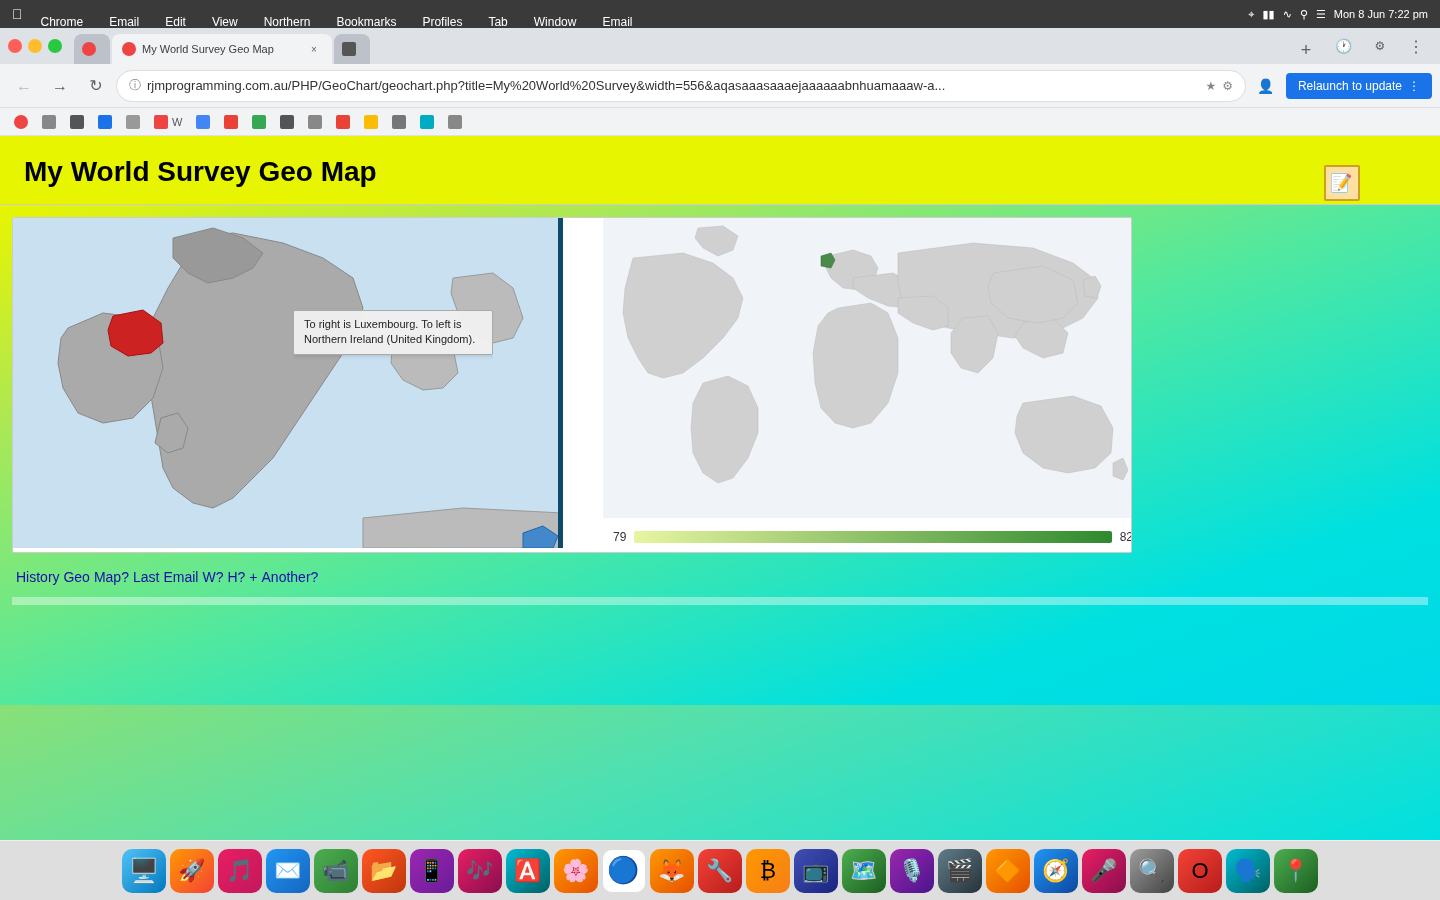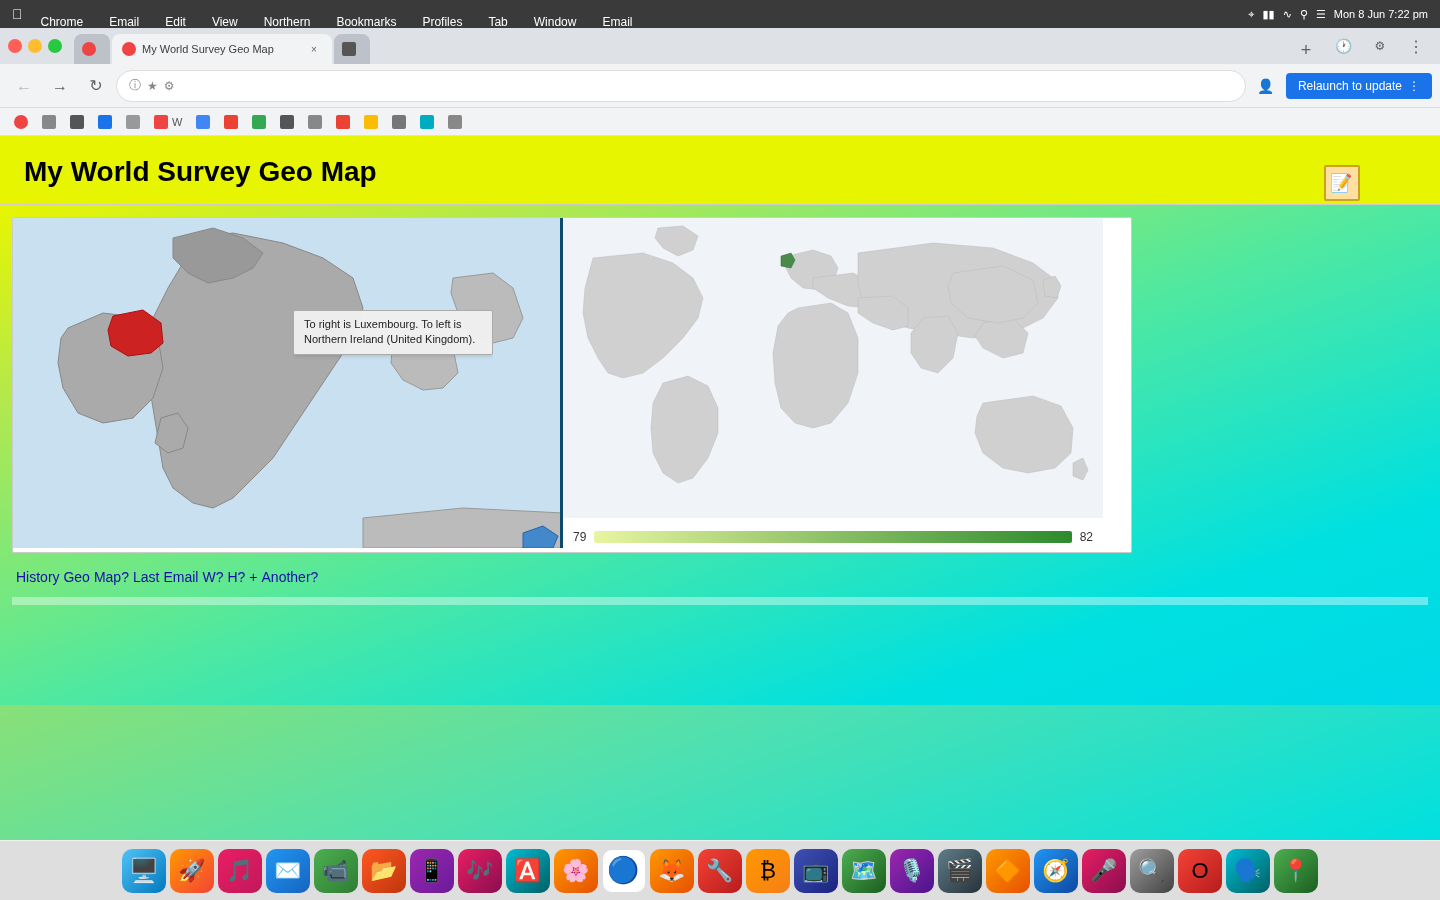--- a/index.html
+++ b/index.html
@@ -157,33 +157,34 @@
       border-radius: 2px;
       overflow: hidden;
       margin-bottom: 8px;
       max-width: 1120px;
     }
 
     .map-left {
       width: 550px;
       height: 330px;
       background: #4d7c0f;
-      border-right: 3px solid #0c4a6e;
+      border-right: 5px solid #0c4a6e;
       position: relative;
       overflow: hidden;
       flex-shrink: 0;
       text-decoration: underline;
     }
 
     .map-right {
       width: 540px;
       background: #fff;
       position: relative;
       display: flex;
       flex-direction: column;
+      margin-left: 40px;
     }
 
     .map-right-inner {
       flex: 1;
       position: relative;
     }
 
     .colorbar {
       height: 30px;
       display: flex;
@@ -319,20 +320,21 @@
     <button class="toolbar-btn" style="font-size:16px;">⋮</button>
   </div>
 </div>
 
 <div class="toolbar">
   <button class="toolbar-btn disabled">←</button>
   <button class="toolbar-btn">→</button>
   <button class="toolbar-btn">↻</button>
   <div class="address-bar">
     <span class="address-icon">ⓘ</span>
+    <span class="address-text">rjmprogramming.com.au/PHP/GeoChart/geochart.php?title=My%20World%20Survey&amp;width=556&amp;aqasaaasaaaejaaaaaabnhuamaaaw-a...</span>
     <span class="address-icon">★</span>
     <span class="address-icon">⚙</span>
   </div>
   <button class="toolbar-btn" style="font-size:14px;">👤</button>
   <button class="relaunch-btn">
     <span>Relaunch to update</span>
     <span>⋮</span>
   </button>
 </div>
 

